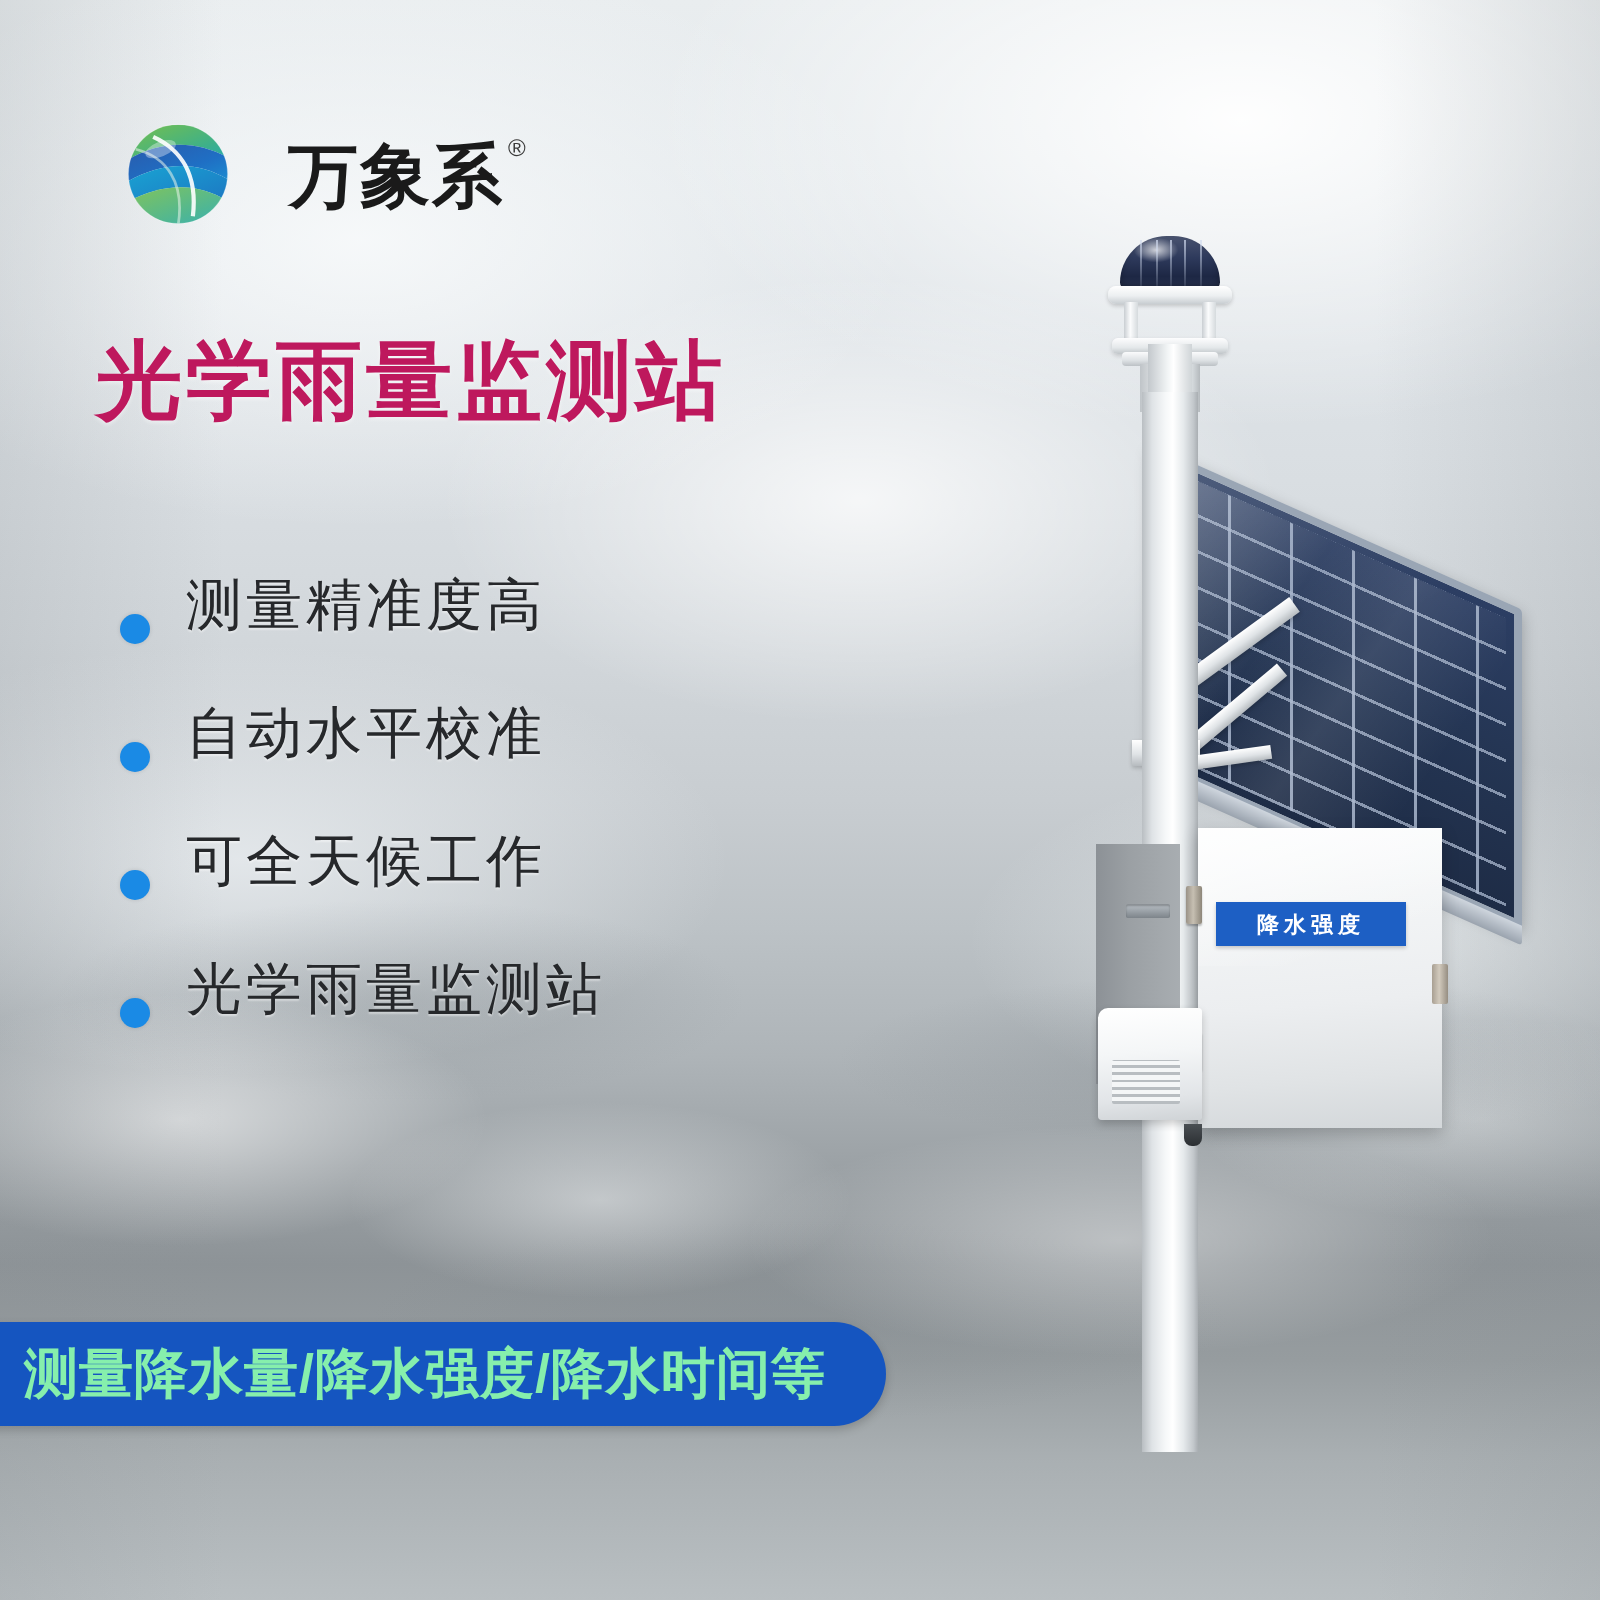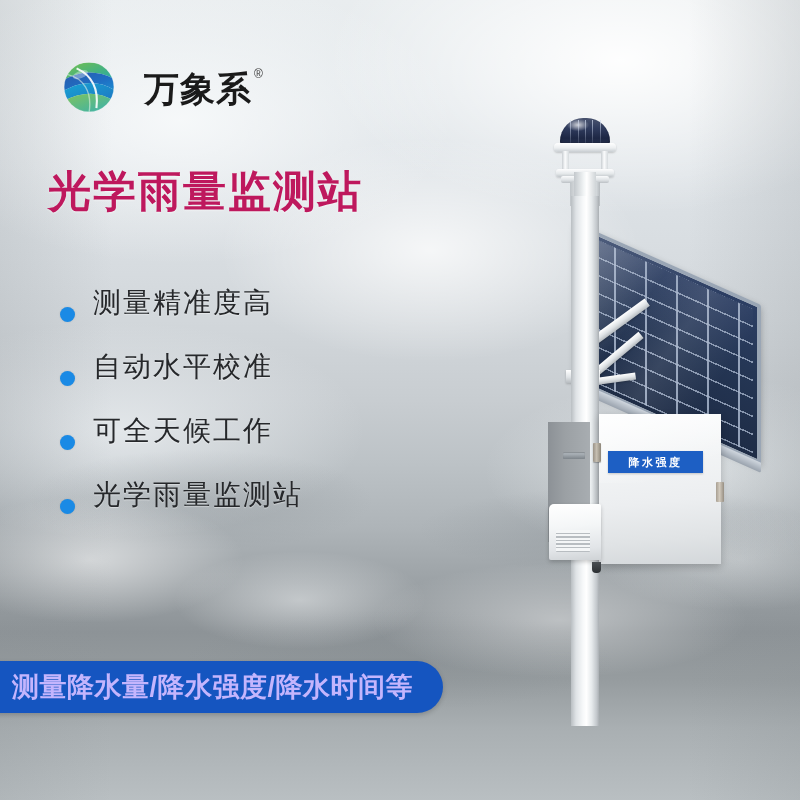--- a/index.html
+++ b/index.html
@@ -86,21 +86,21 @@
   
   .pill-banner {
     position:absolute; left:-18px; top:661px;
     height:52px; padding:0 30px 0 30px;
     background:#1555c0;
     border-radius:0 26px 26px 0;
     display:flex; align-items:center;
     box-shadow:0 2px 5px rgba(0,0,0,.18);
   }
   .pill-text {
-    color:#c4b5fd; font-size:27px; font-weight:bold; letter-spacing:.5px;
+    color:#86efac; font-size:27px; font-weight:bold; letter-spacing:.5px;
     white-space:nowrap;
   }
 
   
   .bottom-bar {
     position:absolute; left:0; right:0; bottom:0; height:74px;
     background:#0d96e8;
     display:flex; align-items:center; justify-content:center;
   }
   .bottom-text {

